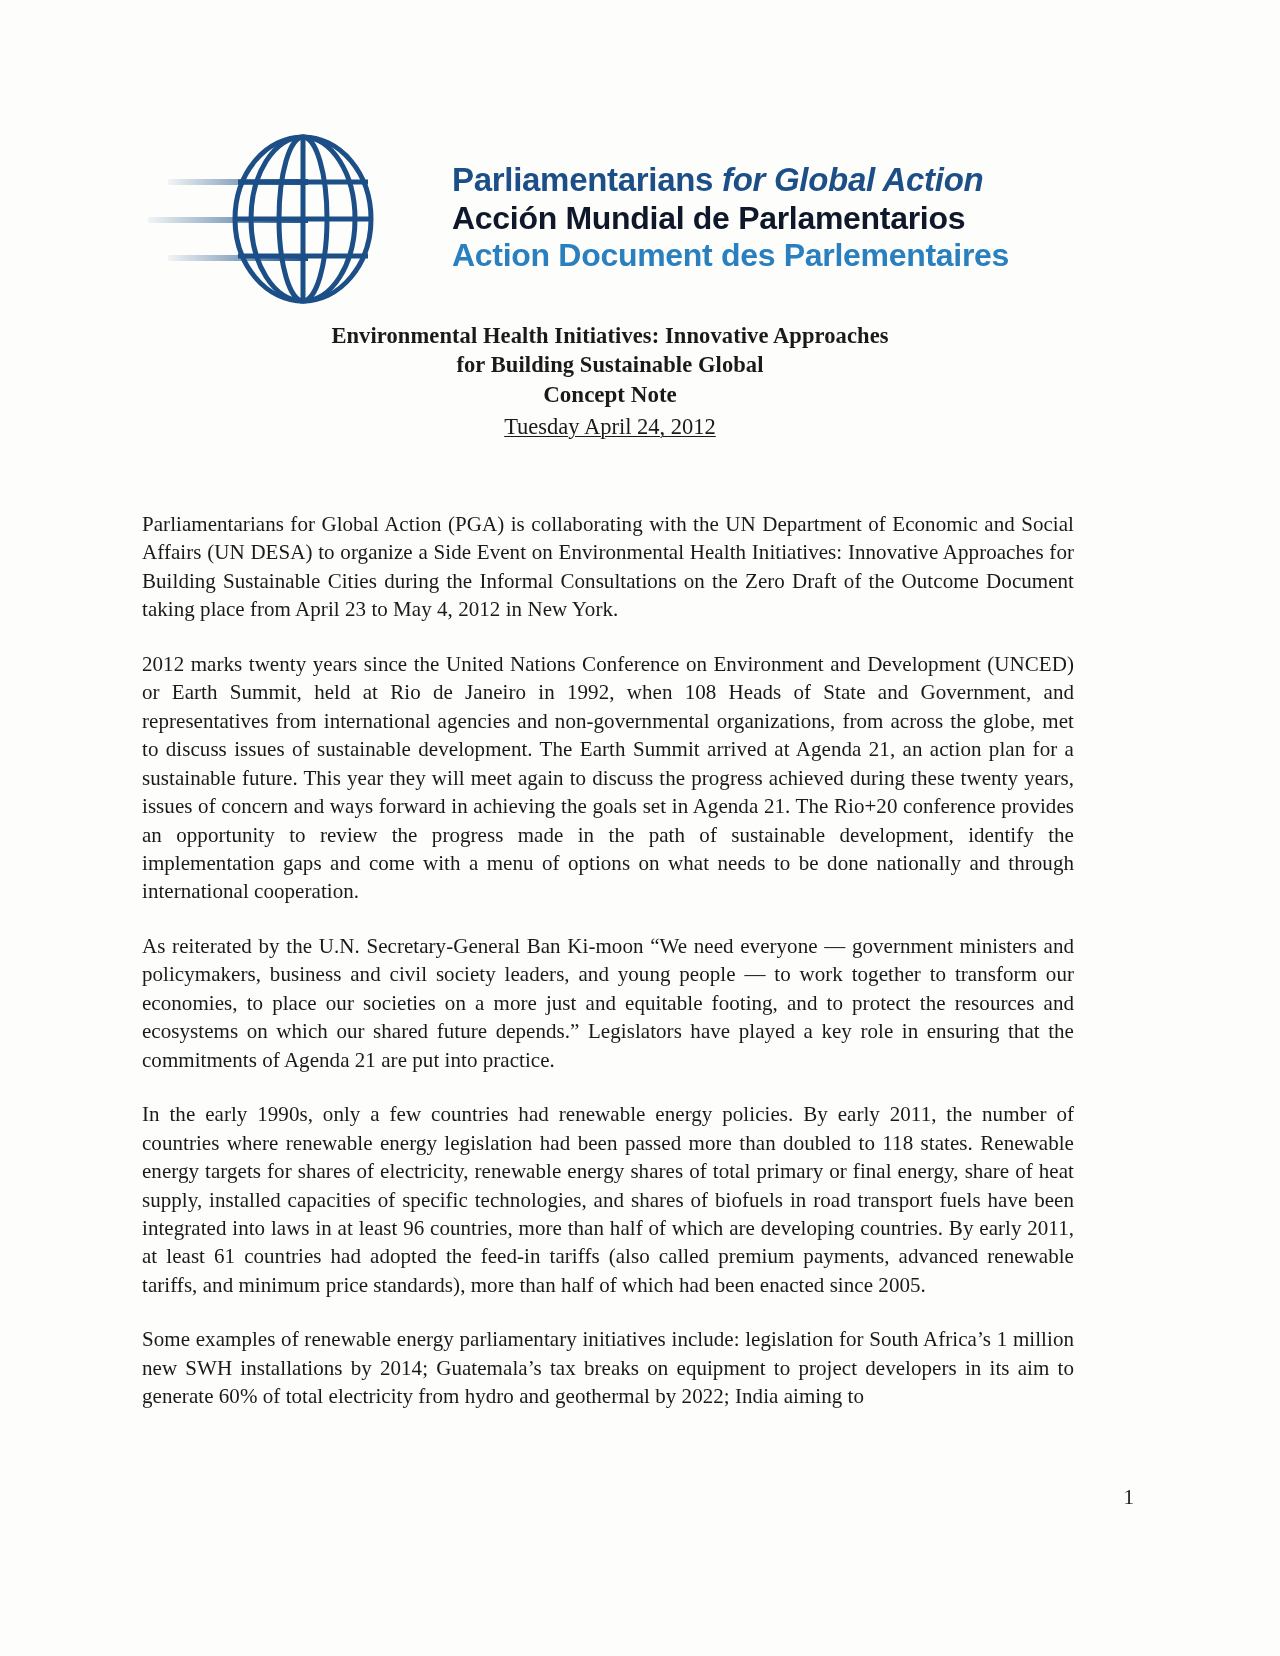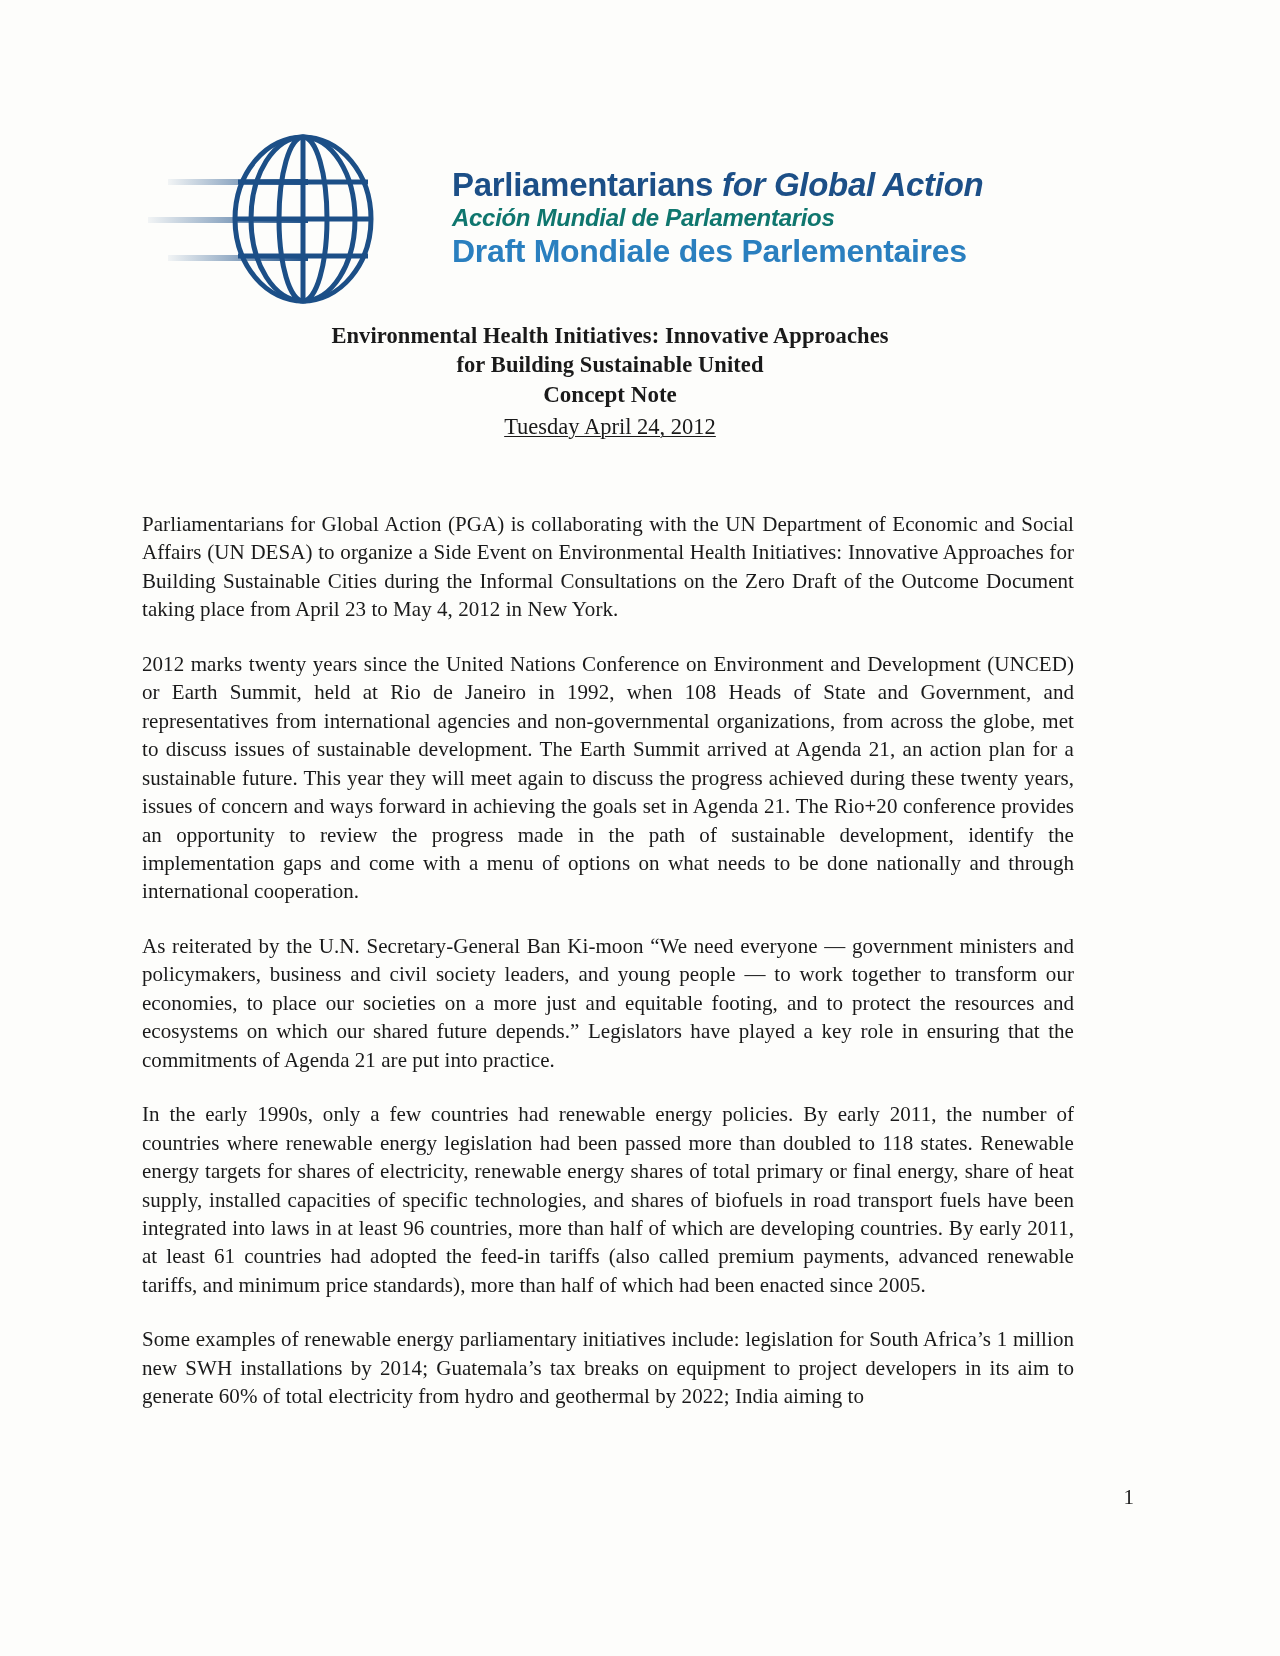--- a/index.html
+++ b/index.html
@@ -43,21 +43,21 @@
   }
   .logo-line {
     font-family: "Liberation Sans", "DejaVu Sans", sans-serif;
     font-size: 33px;
     font-weight: 700;
     letter-spacing: -0.3px;
     white-space: nowrap;
   }
   .logo-line-1 { color: #1c4f87; }
   .logo-line-1 .it { font-style: italic; }
-  .logo-line-2 { color: #0f766e; font-size: 24px; font-style: italic; }
+  .logo-line-2 { color: #0f172a; font-size: 32px; }
   .logo-line-3 { color: #2a7fbf; font-size: 32px; }
 
   
   .title-block {
     position: absolute;
     left: 140px;
     top: 322px;
     width: 940px;
     text-align: center;
   }
@@ -142,27 +142,27 @@
           <line x1="155" y1="6" x2="155" y2="170"></line>
           <line x1="90" y1="51" x2="220" y2="51"></line>
           <line x1="87" y1="88" x2="223" y2="88"></line>
           <line x1="90" y1="125" x2="220" y2="125"></line>
         </g>
       </svg>
     </div>
     <div class="logo-text">
       <div class="logo-line logo-line-1"><span>Parliamentarians </span><span class="it">for Global Action</span></div>
       <div class="logo-line logo-line-2">Acción Mundial de Parlamentarios</div>
-      <div class="logo-line logo-line-3">Draft Mondiale des Parlementaires</div>
+      <div class="logo-line logo-line-3">Action Document des Parlementaires</div>
     </div>
   </div>
 
   <div class="title-block">
     <div class="doc-title">Environmental Health Initiatives: Innovative Approaches</div>
-    <div class="doc-title">for Building Sustainable United</div>
+    <div class="doc-title">for Building Sustainable Global</div>
     <div class="doc-subtitle">Concept Note</div>
   </div>
 
   <div class="date-block">
     <div class="date-line">Tuesday April 24, 2012</div>
   </div>
 
   <div class="body-block">
     <p class="para">Parliamentarians for Global Action (PGA) is collaborating with the UN Department of Economic and Social Affairs (UN DESA) to organize a Side Event on Environmental Health Initiatives: Innovative Approaches for Building Sustainable Cities during the Informal Consultations on the Zero Draft of the Outcome Document taking place from April 23 to May 4, 2012 in New York.</p>
     <p class="para">2012 marks twenty years since the United Nations Conference on Environment and Development (UNCED) or Earth Summit, held at Rio de Janeiro in 1992, when 108 Heads of State and Government, and representatives from international agencies and non-governmental organizations, from across the globe, met to discuss issues of sustainable development. The Earth Summit arrived at Agenda 21, an action plan for a sustainable future.   This year they will meet again to discuss the progress achieved during these twenty years, issues of concern and ways forward in achieving the goals set in Agenda 21. The Rio+20 conference provides an opportunity to review the progress made in the path of sustainable development, identify the implementation gaps and come with a menu of options on what needs to be done nationally and through international cooperation.</p>

